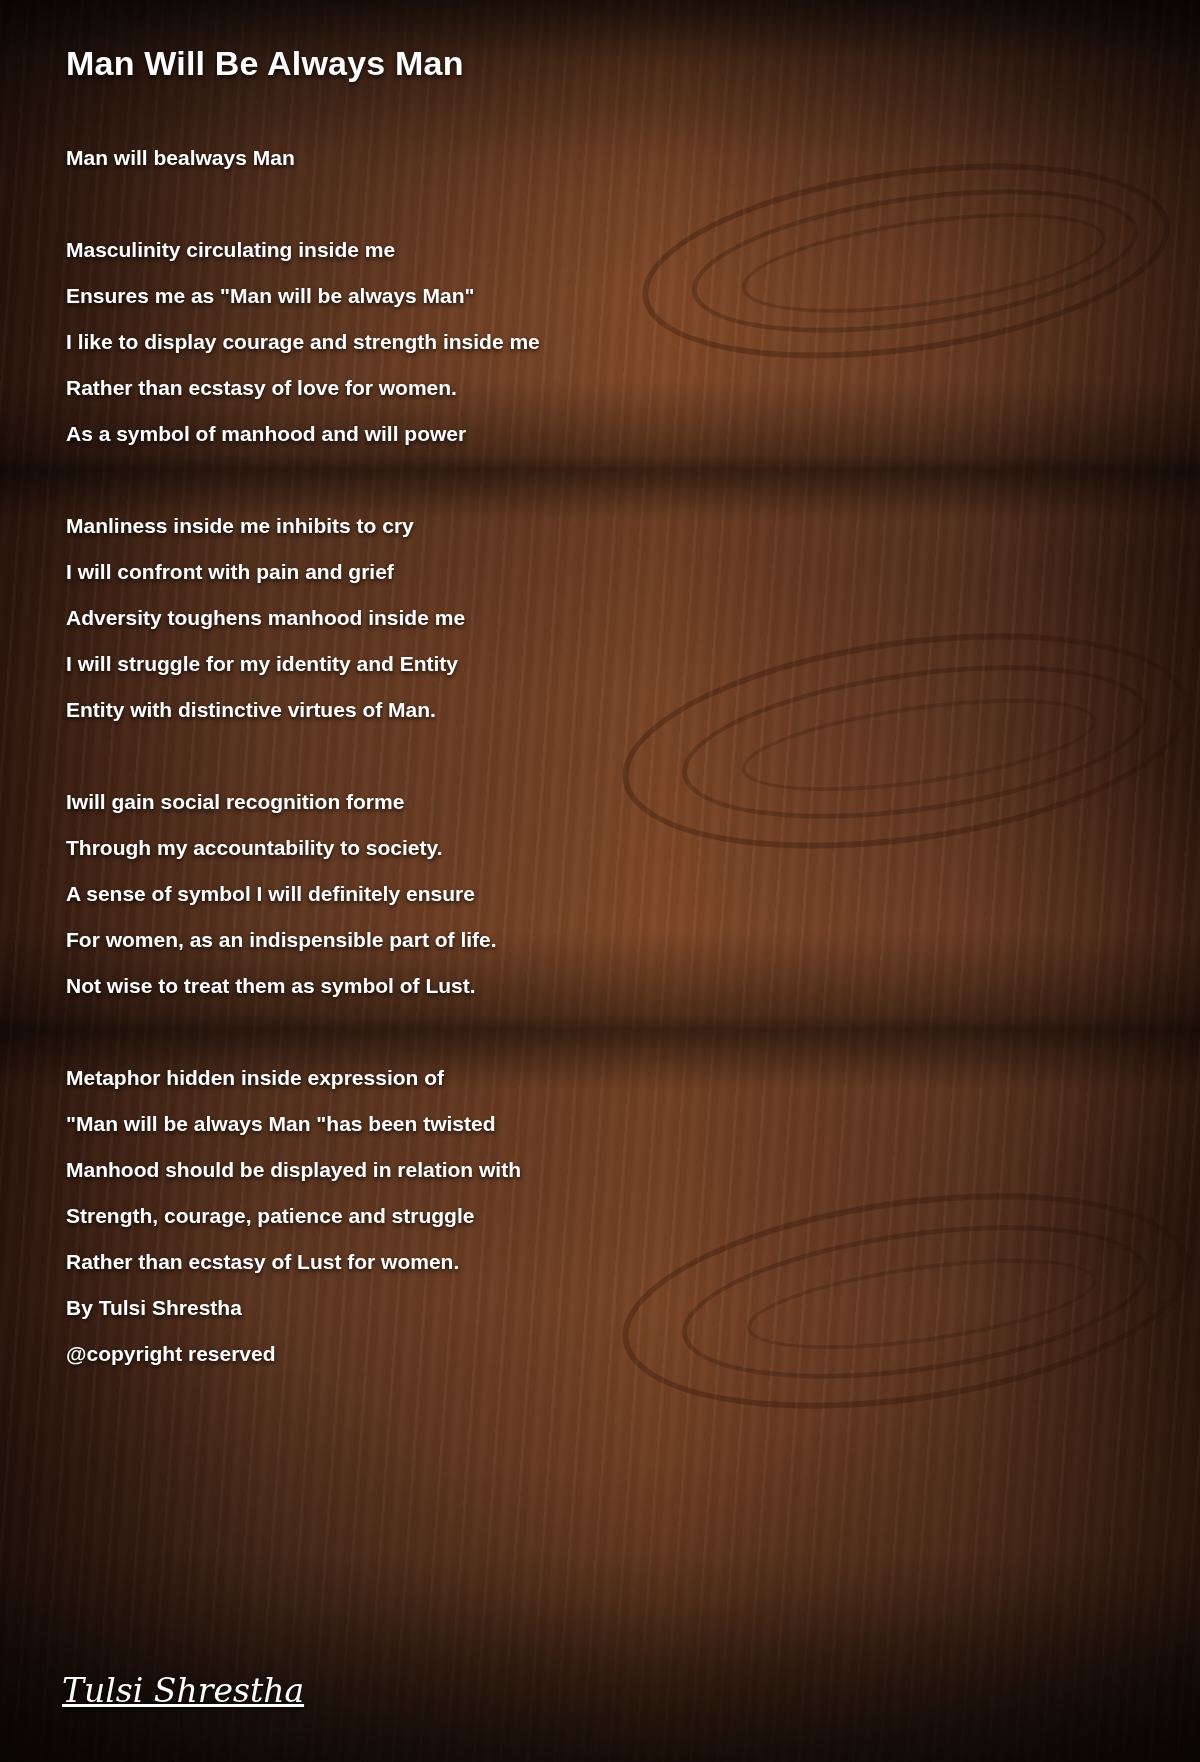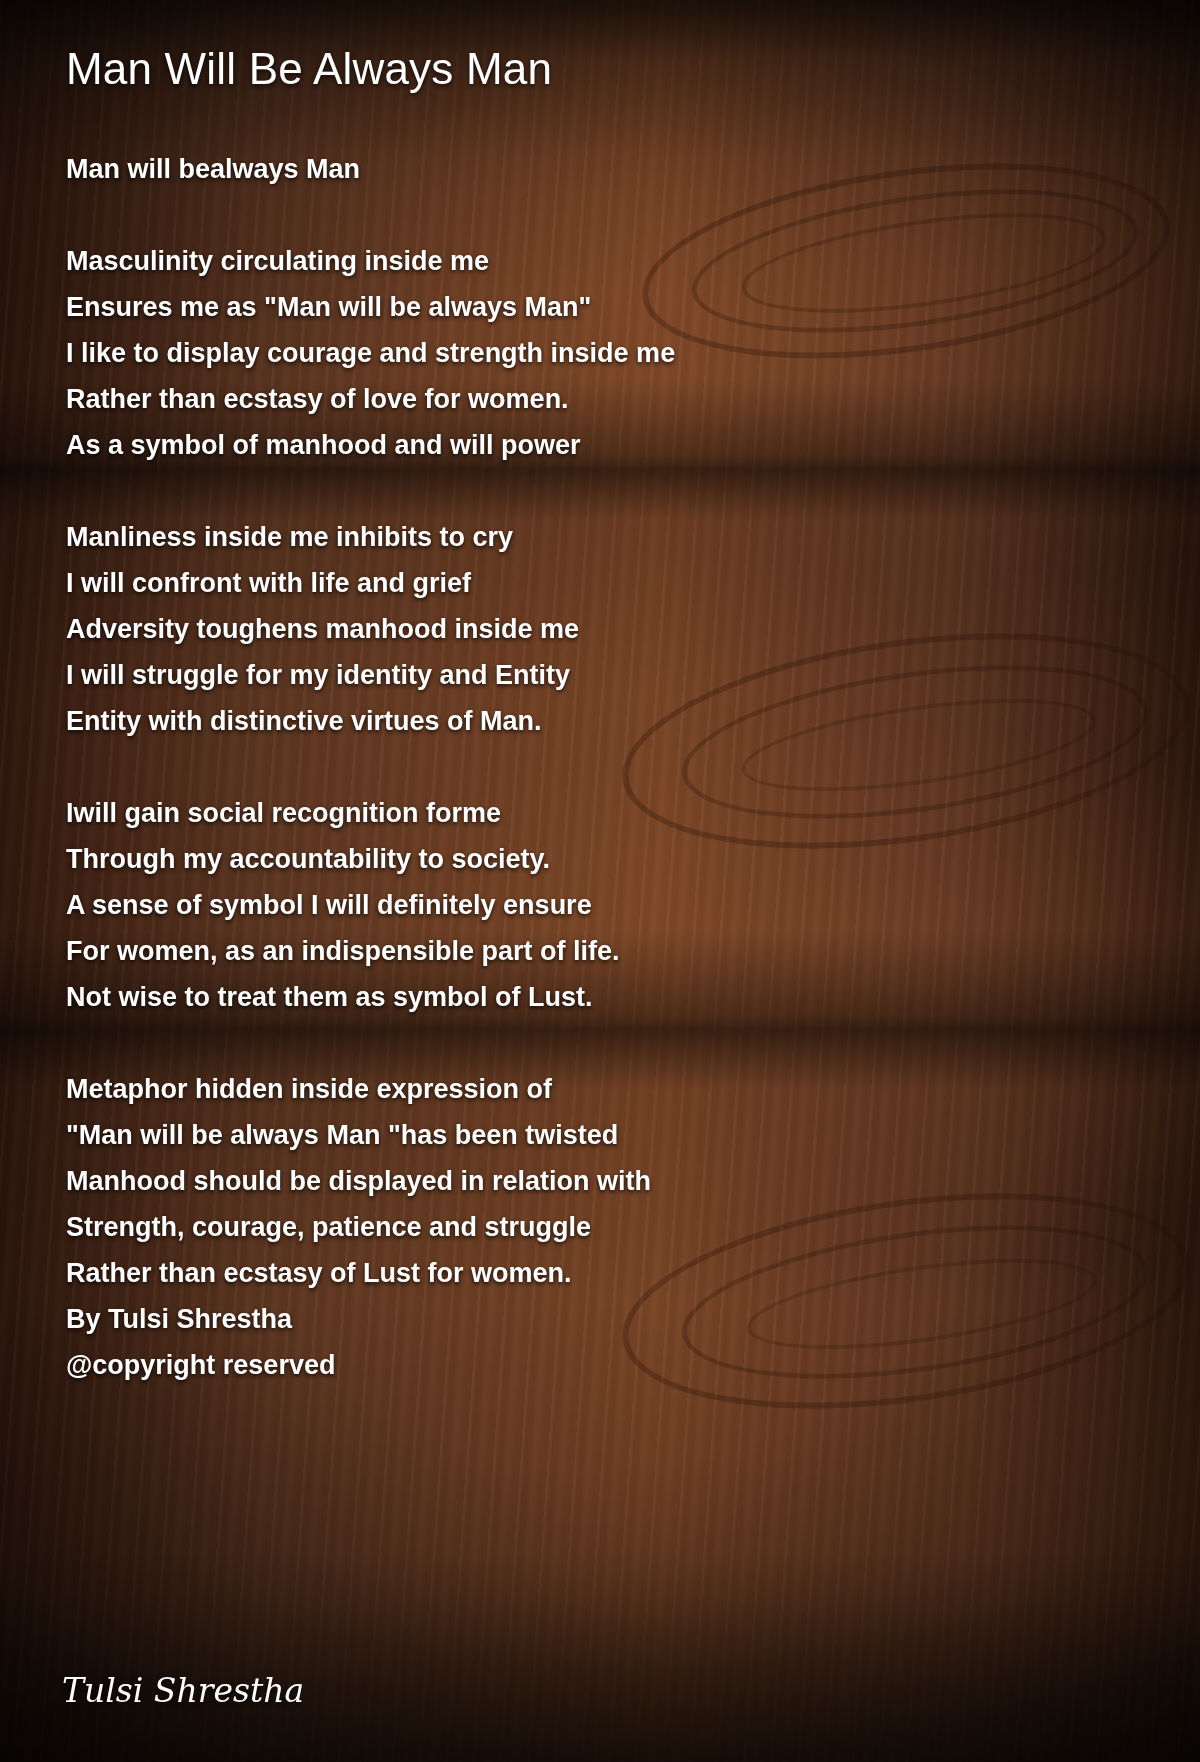--- a/index.html
+++ b/index.html
@@ -83,46 +83,47 @@
       linear-gradient(to bottom, rgba(0,0,0,0.35) 0%, rgba(0,0,0,0) 9%, rgba(0,0,0,0) 88%, rgba(0,0,0,0.45) 100%);
     pointer-events: none;
   }
 
   .content {
     position: relative;
     padding: 44px 60px 0 66px;
   }
   .poem-title {
     color: #ffffff;
-    font-size: 44px;
-    font-weight: normal;
+    font-size: 34px;
+    font-weight: bold;
     letter-spacing: 0.2px;
     margin: 0 0 52px 0;
     text-shadow: 0 2px 5px rgba(0,0,0,0.75);
   }
   .stanza {
     margin: 0 0 46px 0;
   }
   .line {
     color: #ffffff;
-    font-size: 27px;
+    font-size: 21px;
     font-weight: bold;
     line-height: 46px;
     text-shadow: 0 2px 4px rgba(0,0,0,0.8);
     white-space: pre-wrap;
   }
   .signature {
     position: absolute;
     left: 62px;
     bottom: 52px;
     color: #ffffff;
     font-family: "DejaVu Serif", serif;
     font-style: italic;
     font-size: 33px;
     text-shadow: 0 2px 6px rgba(0,0,0,0.8);
+    text-decoration: underline;
   }
 </style>
 </head>
 <body>
 
 <div class="poem-card">
   <div class="wood-bg"></div>
   <div class="knot k1"></div>
   <div class="knot k2"></div>
   <div class="knot k3"></div>
@@ -144,21 +145,21 @@
     <div class="stanza">
       <div class="line">Masculinity circulating inside me</div>
       <div class="line">Ensures me as "Man will be always Man"</div>
       <div class="line">I like to display courage and strength inside me</div>
       <div class="line">Rather than ecstasy of love for women.</div>
       <div class="line">As a symbol of manhood and will power</div>
     </div>
 
     <div class="stanza">
       <div class="line">Manliness inside me inhibits to cry</div>
-      <div class="line">I will confront with life and grief</div>
+      <div class="line">I will confront with pain and grief</div>
       <div class="line">Adversity toughens manhood inside me</div>
       <div class="line">I will struggle for my identity and Entity</div>
       <div class="line">Entity with distinctive virtues of Man.</div>
     </div>
 
     <div class="stanza">
       <div class="line">Iwill gain social recognition forme</div>
       <div class="line">Through my accountability to society.</div>
       <div class="line">A sense of symbol I will definitely ensure</div>
       <div class="line">For women, as an indispensible part of life.</div>

